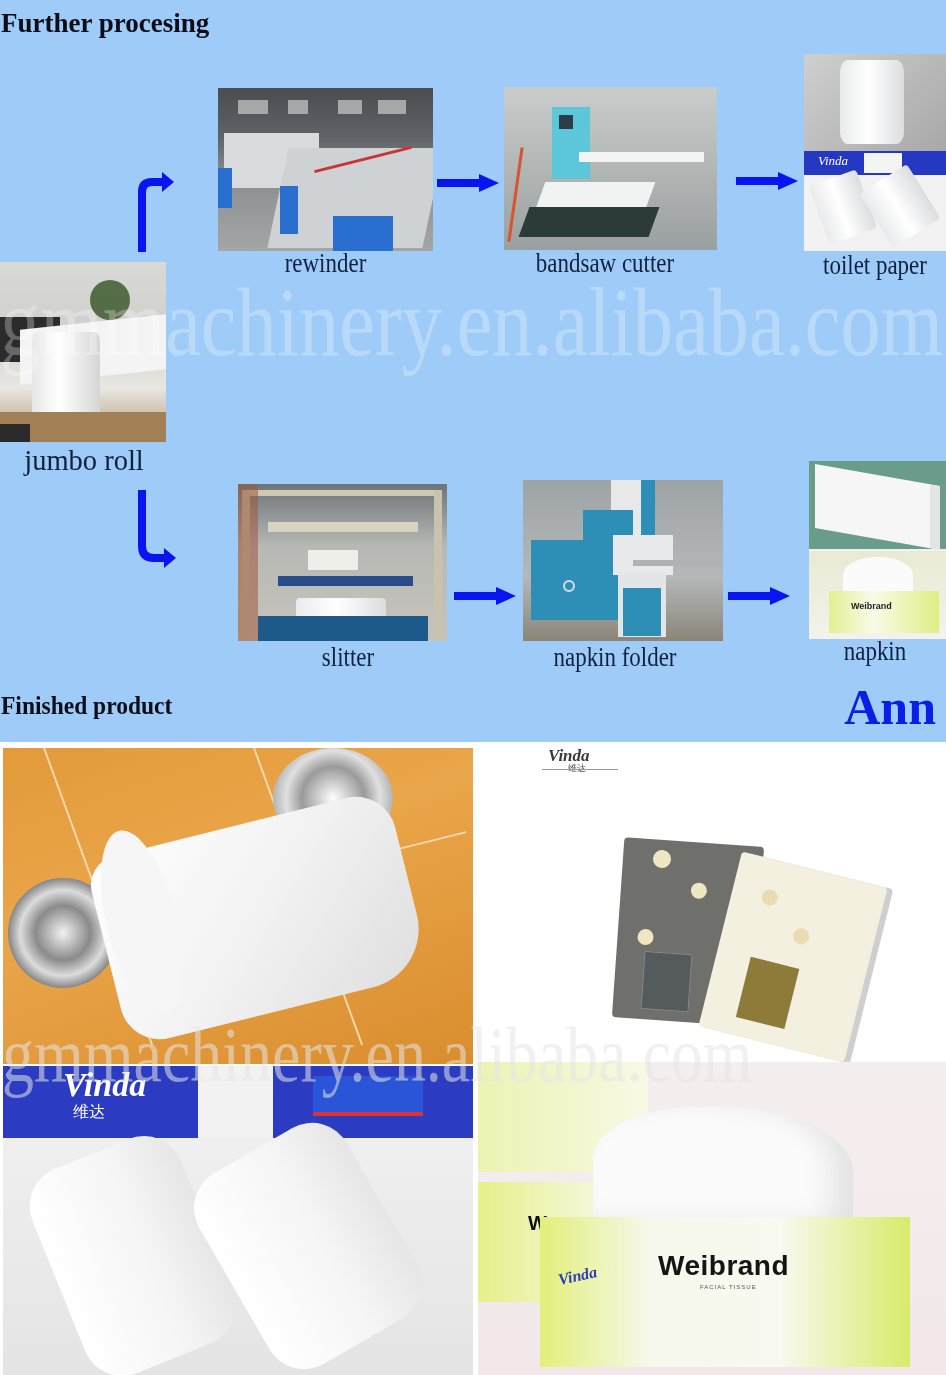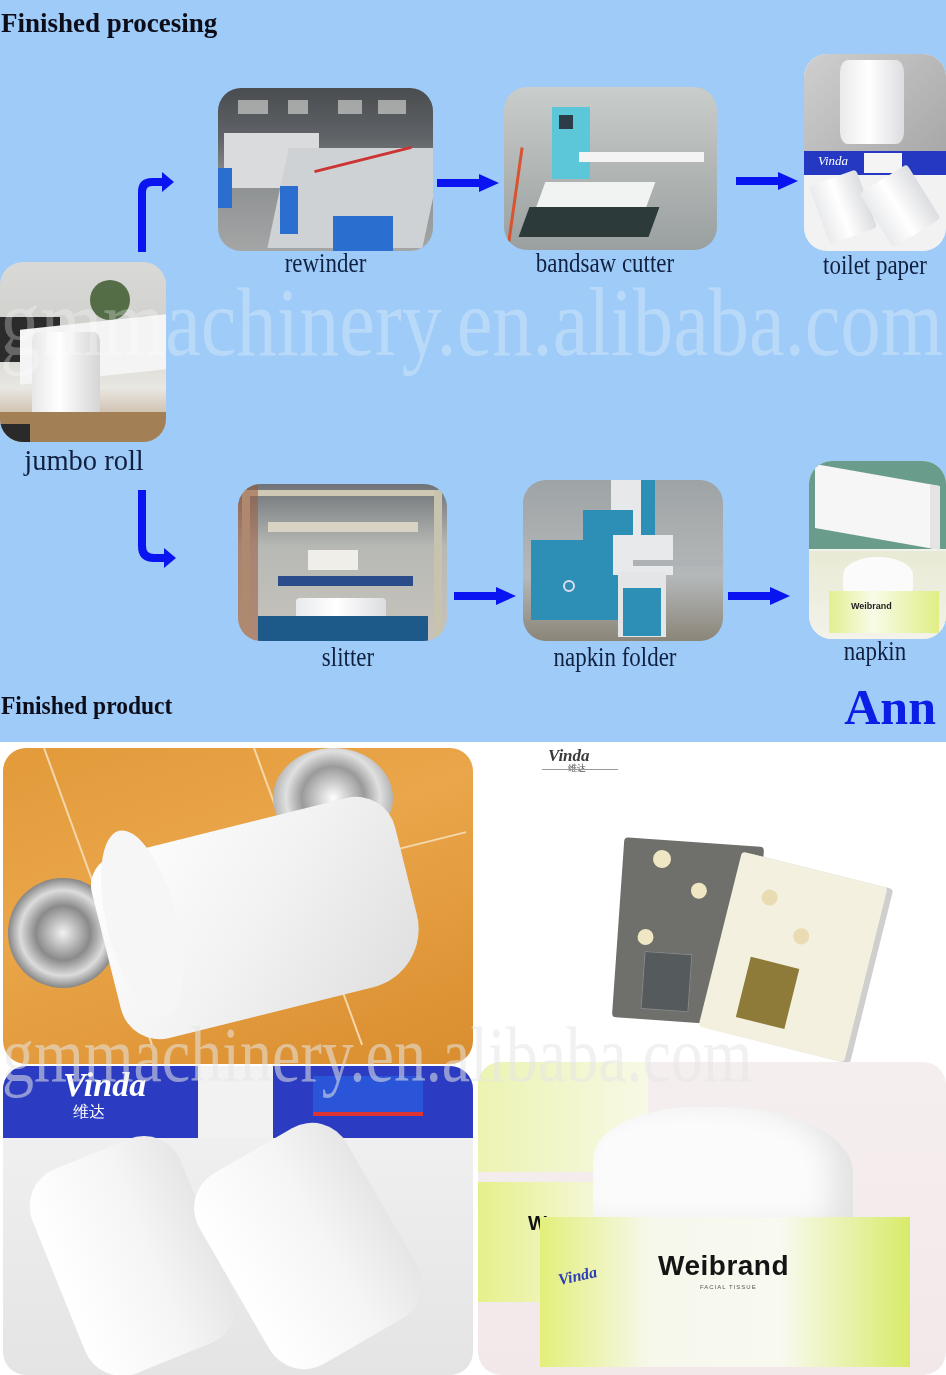--- a/index.html
+++ b/index.html
@@ -1,38 +1,38 @@
 <!DOCTYPE html>
 <html><head>
 <meta charset="utf-8">
 <style>
   * { box-sizing: border-box; margin: 0; padding: 0; }
   html, body { width: 946px; height: 1375px; overflow: hidden; background: #9ecbf7; }
   body { position: relative; font-family: "Liberation Serif", serif; }
   .abs { position: absolute; }
   .heading { font-family: "Liberation Serif", serif; font-weight: bold; color: #0d0d1a; }
   .label { font-family: "Liberation Serif", serif; color: #102040; font-size: 27px; text-align: center; transform: scaleX(0.85); transform-origin: center; white-space: nowrap; }
-  .photo { position: absolute; overflow: hidden; border-radius: 23px; }
+  .photo { position: absolute; overflow: hidden; }
   .arrow { position: absolute; }
   .watermark { position: absolute; font-family: "Liberation Serif", serif; color: rgba(255,255,255,0.28); white-space: nowrap; pointer-events: none; transform: scaleX(0.82); transform-origin: left top; }
 
   
   .factory { background: linear-gradient(180deg, #4a4d50 0%, #5f6266 30%, #8c8f90 55%, #a4a6a6 100%); }
   .factory .win { position:absolute; background:#c9ccc7; opacity:0.7; }
   .machine-white { position:absolute; background:#e6e8ea; }
   .machine-blue { position:absolute; background:#2a6fd0; }
   .machine-teal { position:absolute; background:#2e8fb6; }
   .roll { position:absolute; background: linear-gradient(90deg,#e9eaec,#ffffff 45%,#dcdde0); border-radius: 4px; }
 
   .finished-block { position:absolute; left:0; top:742px; width:946px; height:633px; background:#ffffff; }
 </style>
 </head>
 <body>
 
-<div class="abs heading" style="left:1px; top:8px; font-size:27px;">Finished procesing</div>
+<div class="abs heading" style="left:1px; top:8px; font-size:27px;">Further procesing</div>
 
 <div class="photo" style="left:0; top:262px; width:166px; height:180px; background:linear-gradient(180deg,#d9dad7 0%,#cfd0cc 40%,#e9e7e2 70%,#b39878 100%);">
   <div style="position:absolute; left:0; top:55px; width:60px; height:45px; background:#2b2b2b;"></div>
   <div style="position:absolute; left:90px; top:18px; width:40px; height:40px; background:#3e5a2f; border-radius:50%; opacity:0.85;"></div>
   <div style="position:absolute; left:20px; top:60px; width:146px; height:55px; background:#f4f4f4; transform:skewY(-6deg);"></div>
   <div style="position:absolute; left:32px; top:70px; width:68px; height:92px; background:linear-gradient(90deg,#e7e7e7,#ffffff 40%,#d5d5d5); border-radius:6px/10px;"></div>
   <div style="position:absolute; left:0; top:150px; width:166px; height:30px; background:#a27f55;"></div>
   <div style="position:absolute; left:0; top:162px; width:30px; height:18px; background:#2a2a2a;"></div>
 </div>
 <div class="abs label" style="left:0; top:443px; width:168px; font-size:30px; transform:scaleX(0.95);">jumbo roll</div>

